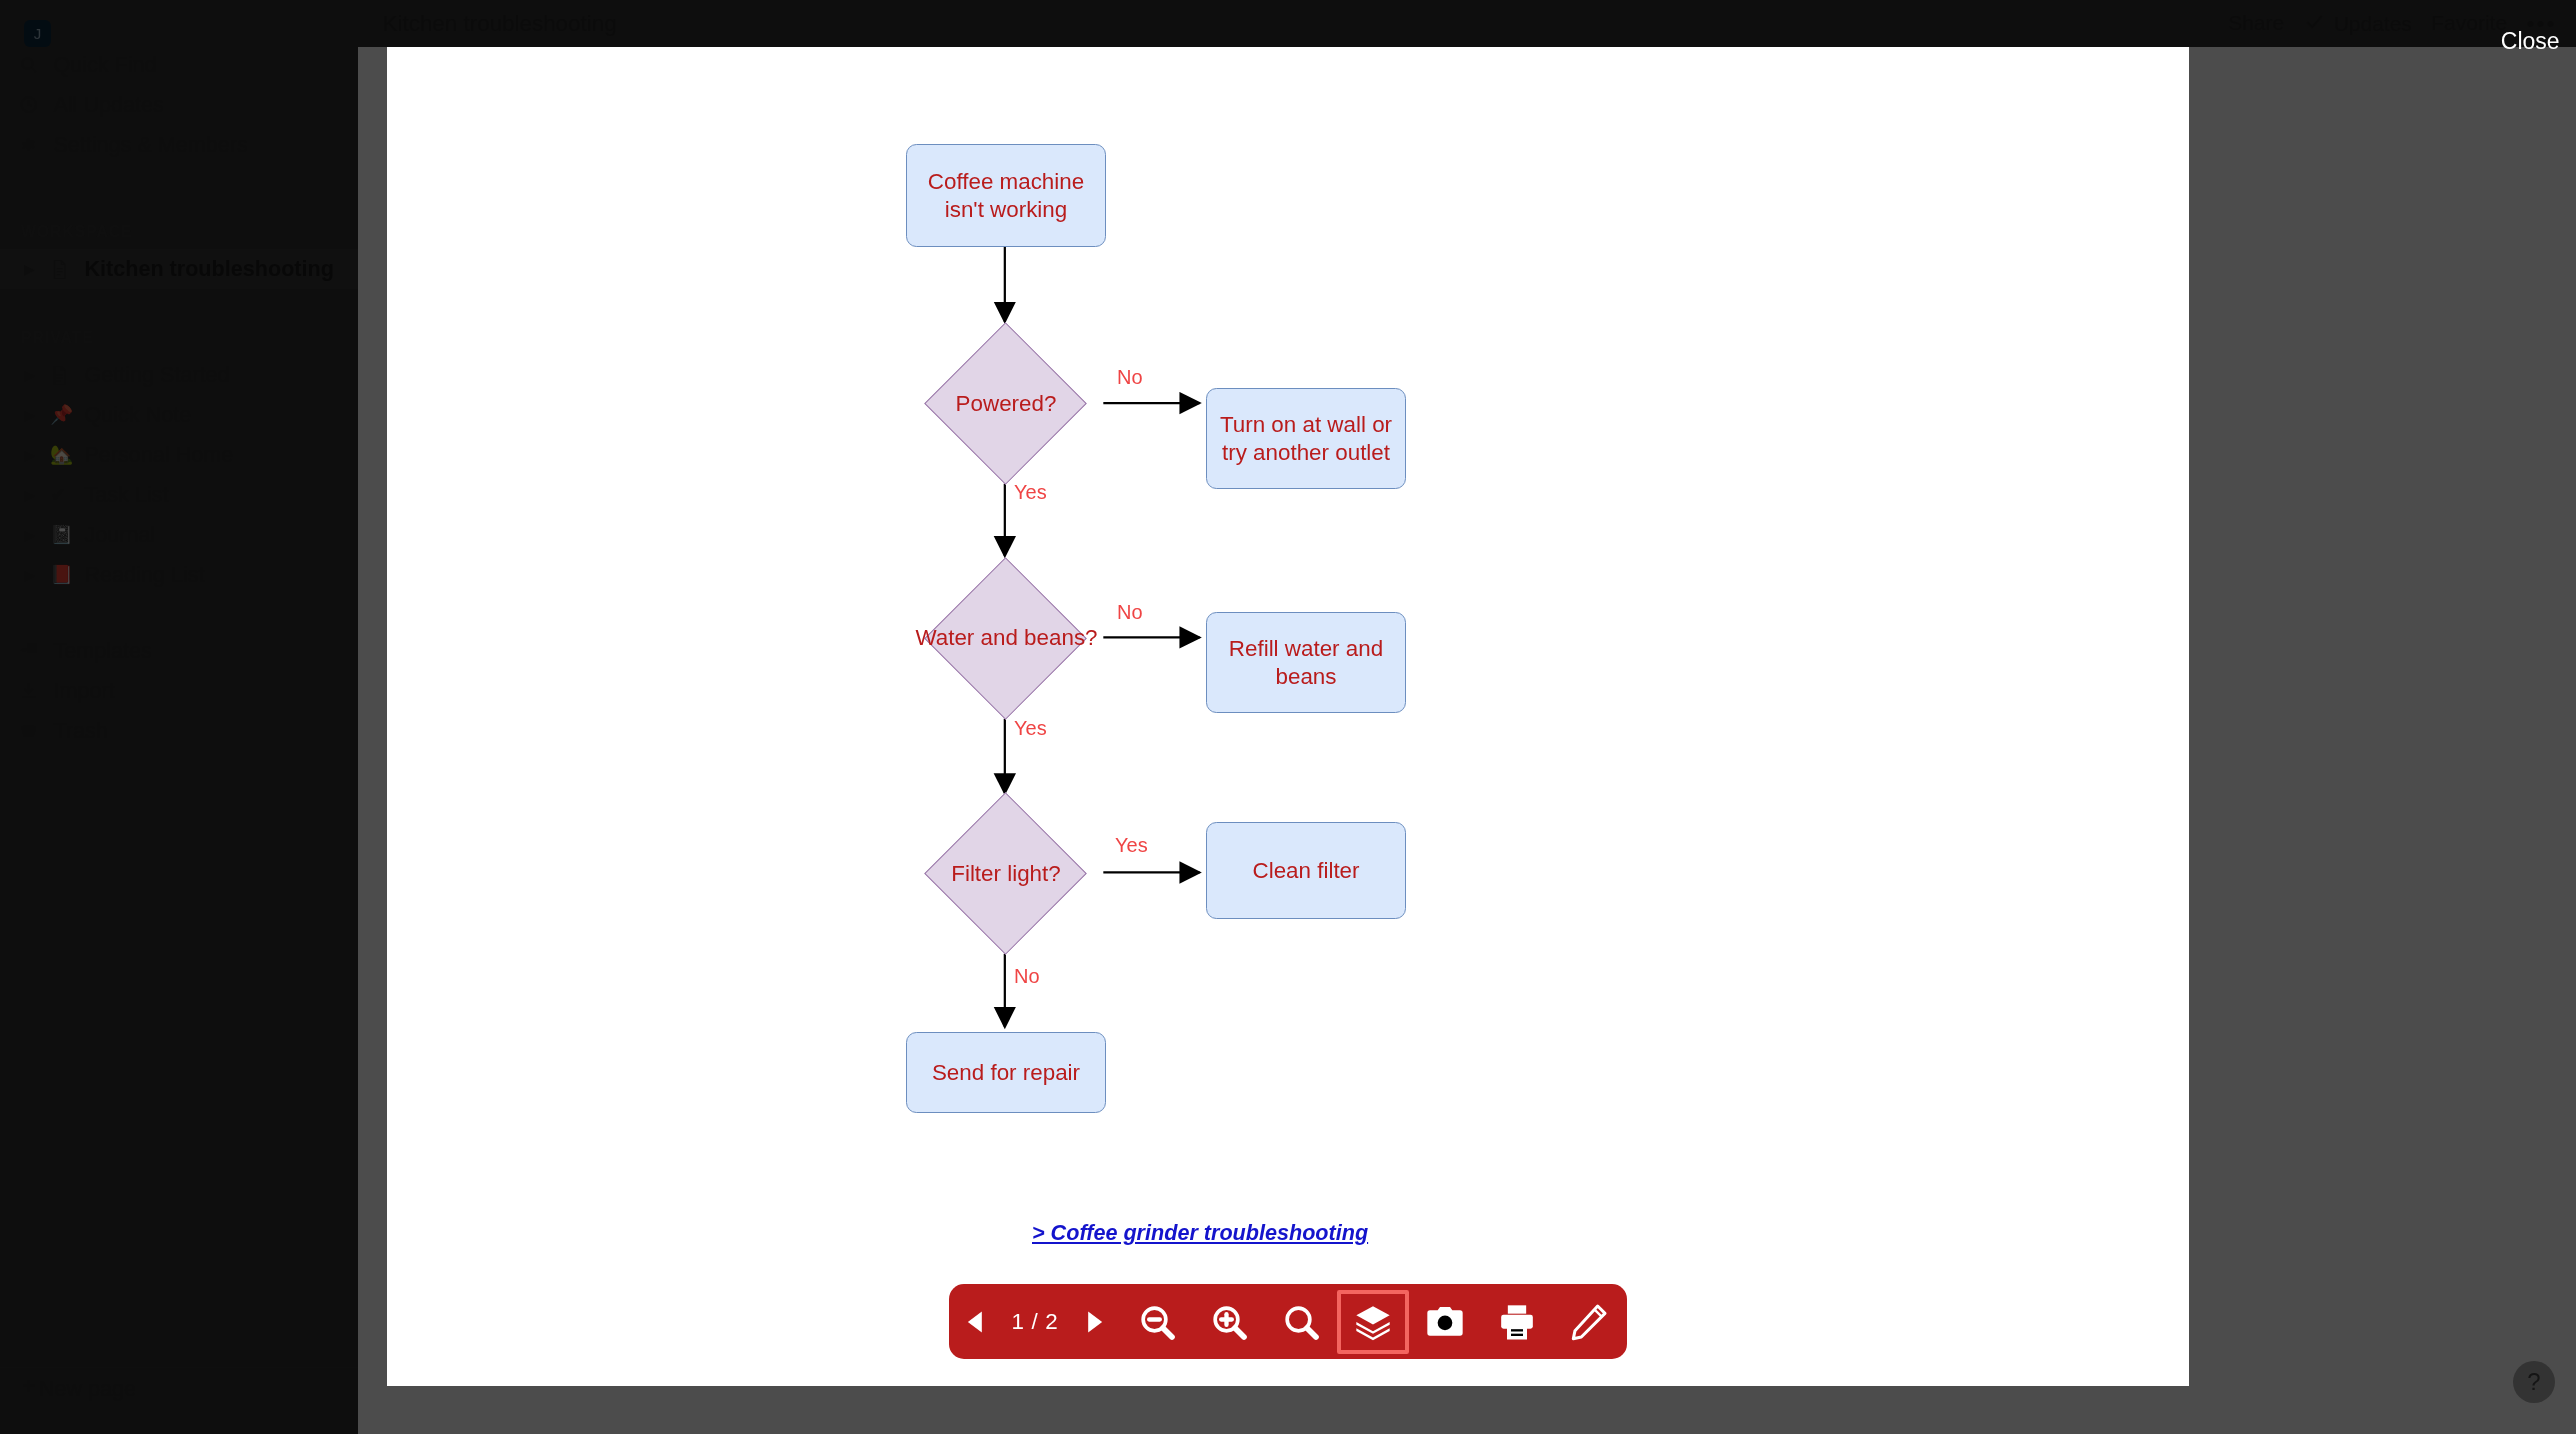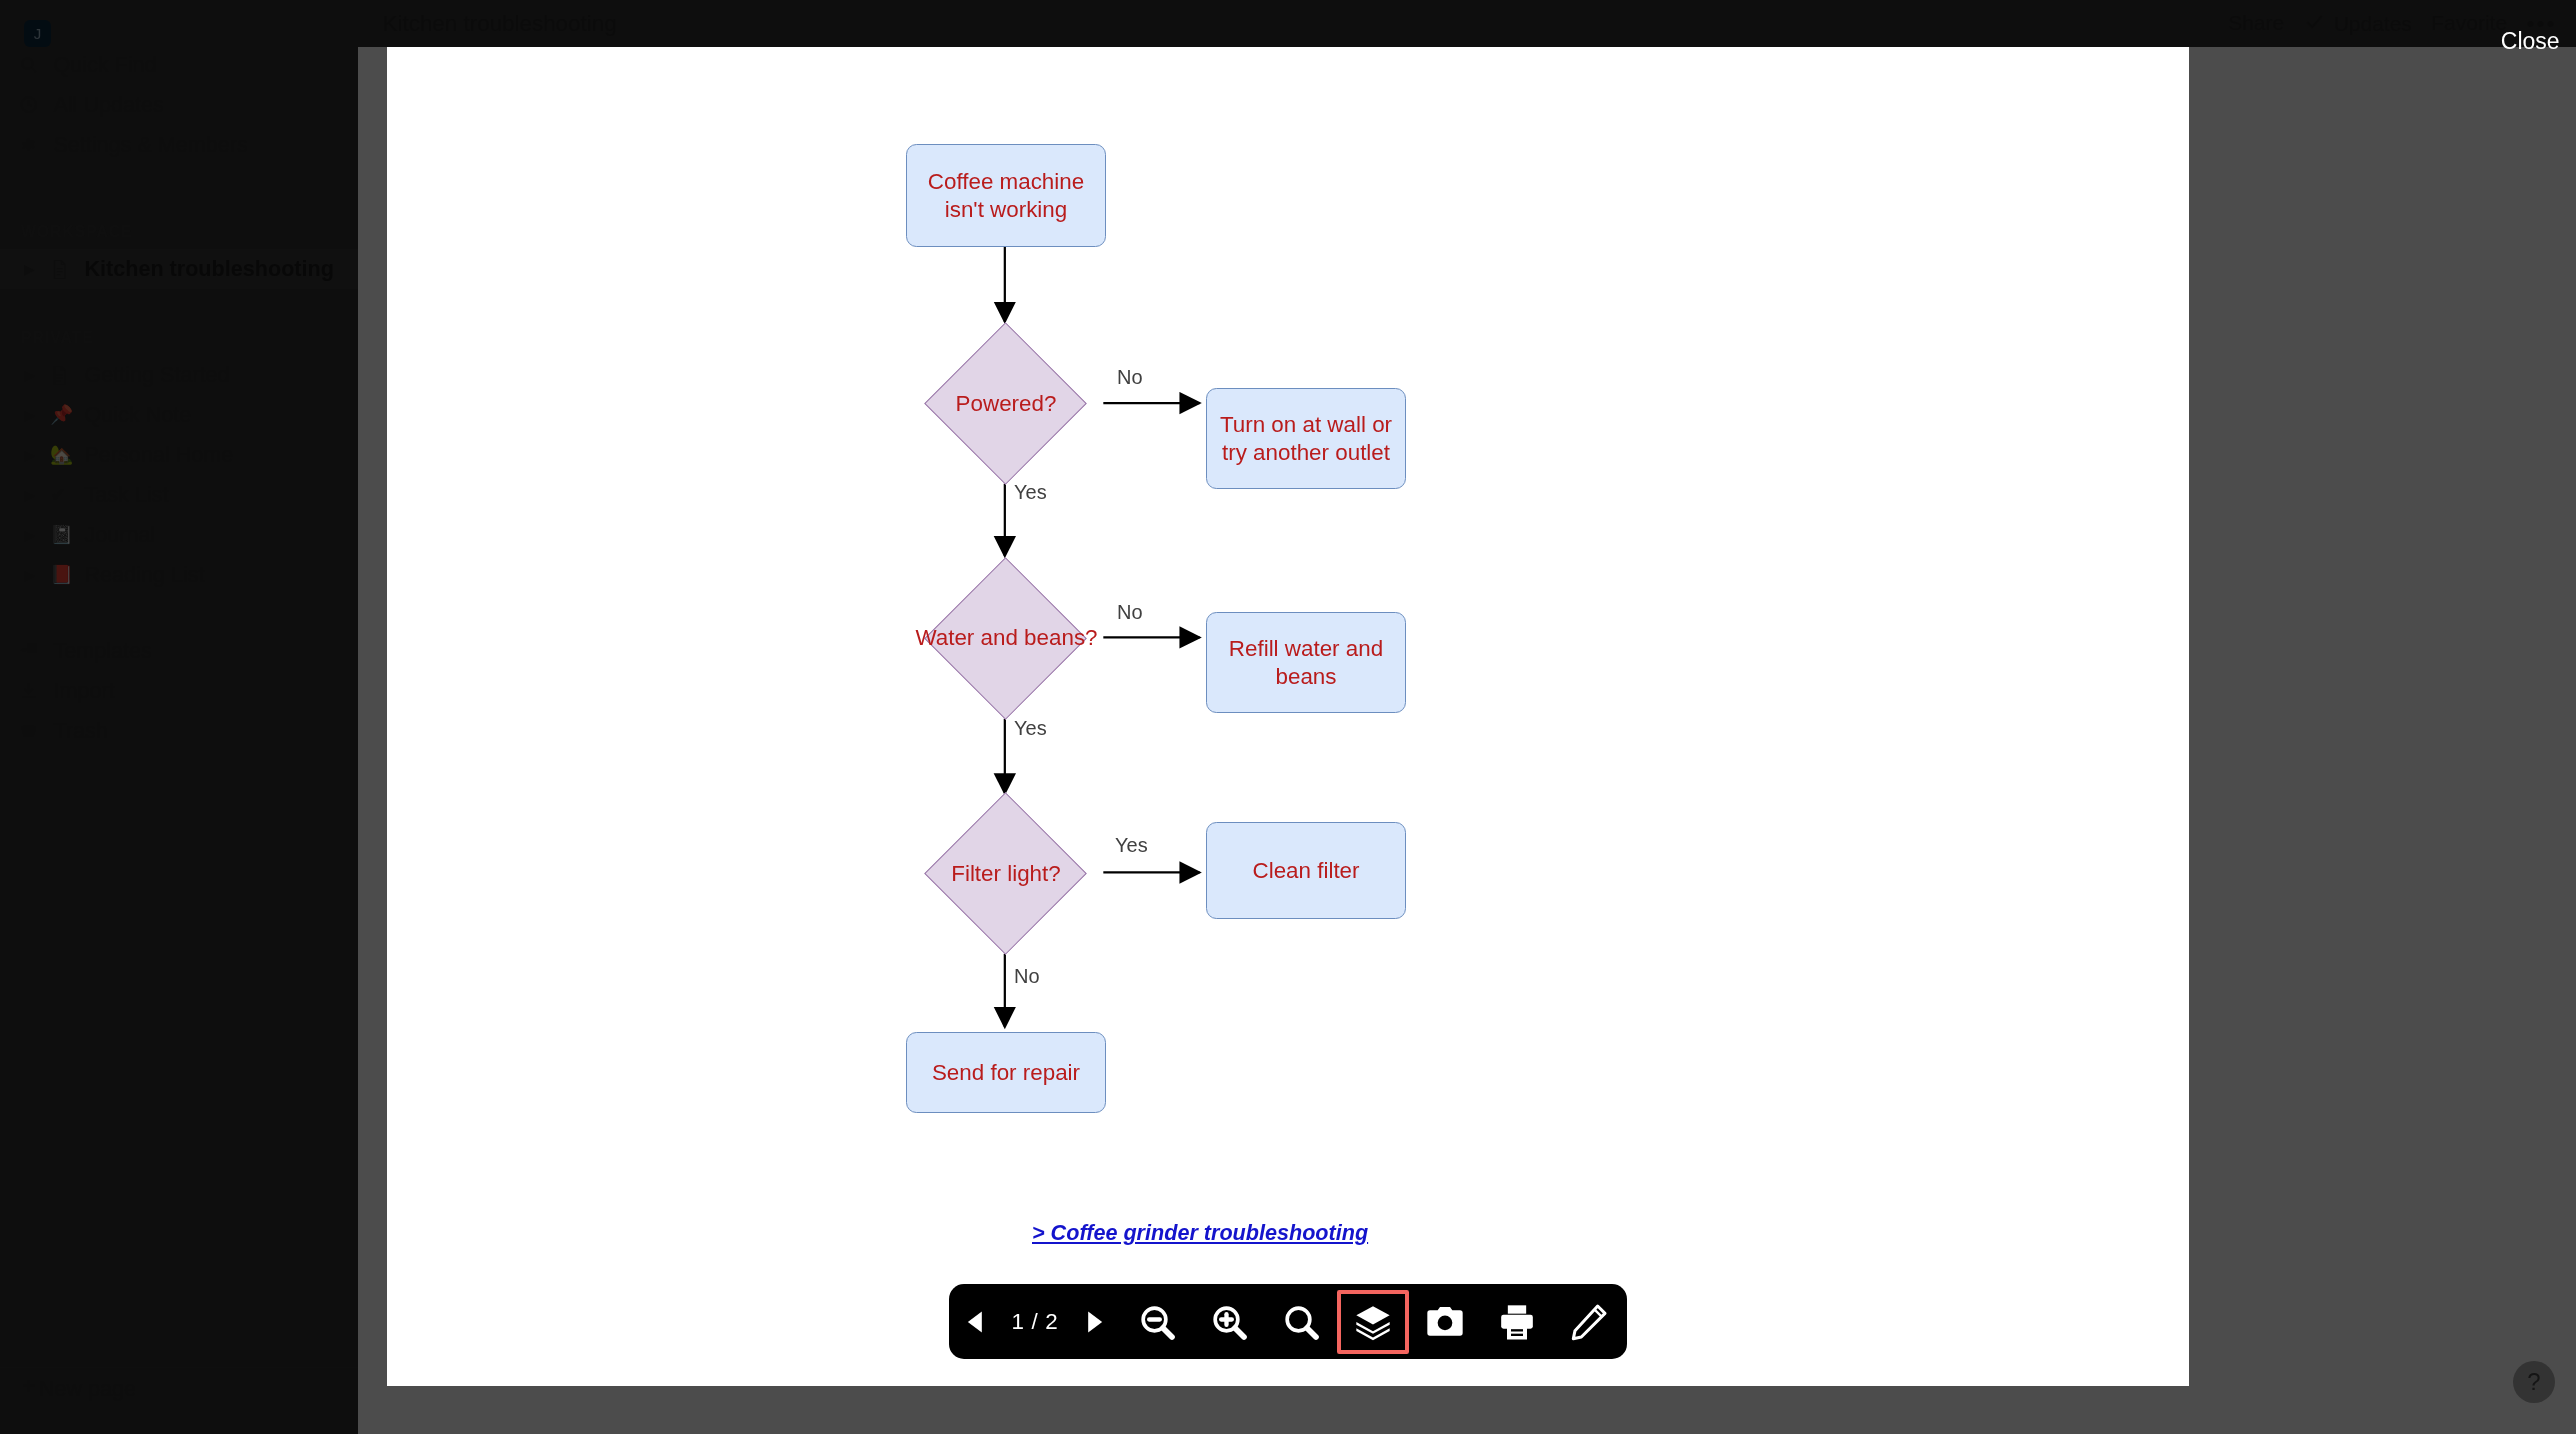--- a/index.html
+++ b/index.html
@@ -177,21 +177,21 @@
   }
   .diamond-shape {
     position: absolute;
     background: #e1d5e7;
     border: 1.5px solid #9673a6;
     transform: rotate(45deg);
     z-index: 2;
   }
   .edge-label {
     position: absolute;
-    color: #404040;
+    color: #ef4444;
     font-size: 20px;
     background: transparent;
     z-index: 4;
     white-space: nowrap;
   }
   #link-note {
     position: absolute;
     color: #1414cc;
     font-size: 21.6px;
     font-style: italic;
@@ -237,21 +237,21 @@
     border: solid #ffffff;
     border-width: 0 2.2px 2.2px 0;
     transform: rotate(42deg);
   }
 
   
   #toolbar {
     position: absolute;
     left: 949px; top: 1284px;
     width: 678px; height: 75px;
-    background: #000000;
+    background: #b91c1c;
     border-radius: 15px;
     display: flex;
     align-items: center;
     z-index: 50;
   }
   .tb-btn {
     height: 75px;
     display: flex;
     align-items: center;
     justify-content: center;

